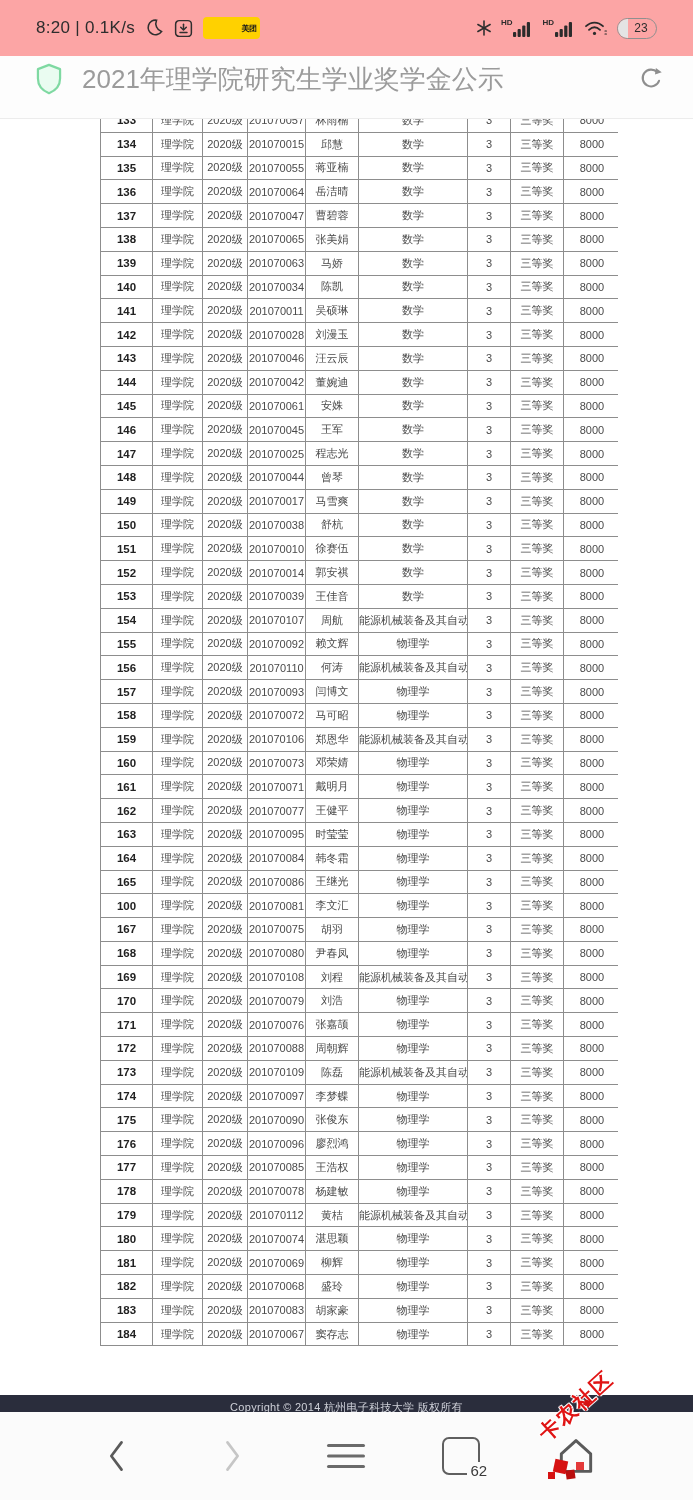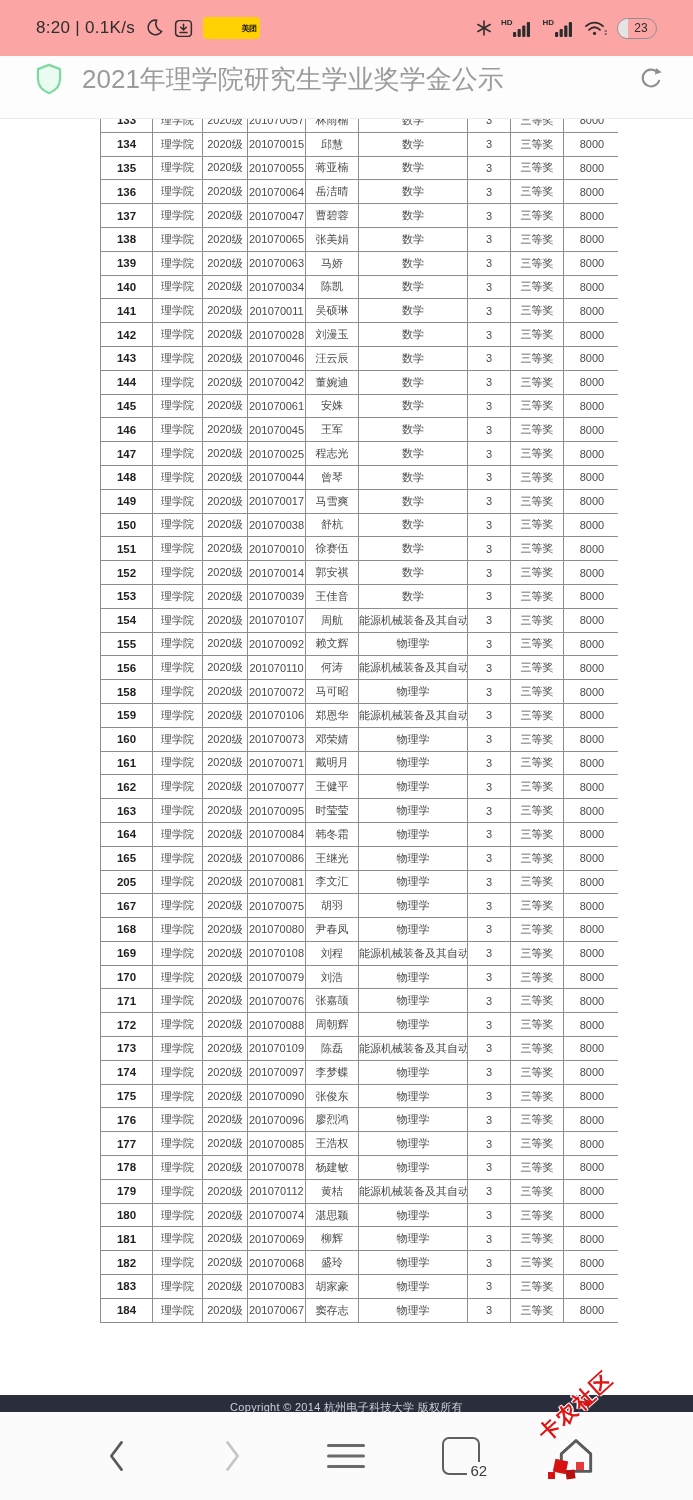--- a/index.html
+++ b/index.html
@@ -421,20 +421,31 @@
           <td>理学院</td>
           <td>2020级</td>
           <td>201070110</td>
           <td>何涛</td>
           <td>能源机械装备及其自动化</td>
           <td>3</td>
           <td>三等奖</td>
           <td>8000</td>
         </tr>
         <tr>
+          <td>157</td>
+          <td>理学院</td>
+          <td>2020级</td>
+          <td>201070093</td>
+          <td>闫博文</td>
+          <td>物理学</td>
+          <td>3</td>
+          <td>三等奖</td>
+          <td>8000</td>
+        </tr>
+        <tr>
           <td>158</td>
           <td>理学院</td>
           <td>2020级</td>
           <td>201070072</td>
           <td>马可昭</td>
           <td>物理学</td>
           <td>3</td>
           <td>三等奖</td>
           <td>8000</td>
         </tr>
@@ -509,21 +520,21 @@
           <td>理学院</td>
           <td>2020级</td>
           <td>201070086</td>
           <td>王继光</td>
           <td>物理学</td>
           <td>3</td>
           <td>三等奖</td>
           <td>8000</td>
         </tr>
         <tr>
-          <td>205</td>
+          <td>100</td>
           <td>理学院</td>
           <td>2020级</td>
           <td>201070081</td>
           <td>李文汇</td>
           <td>物理学</td>
           <td>3</td>
           <td>三等奖</td>
           <td>8000</td>
         </tr>
         <tr>

